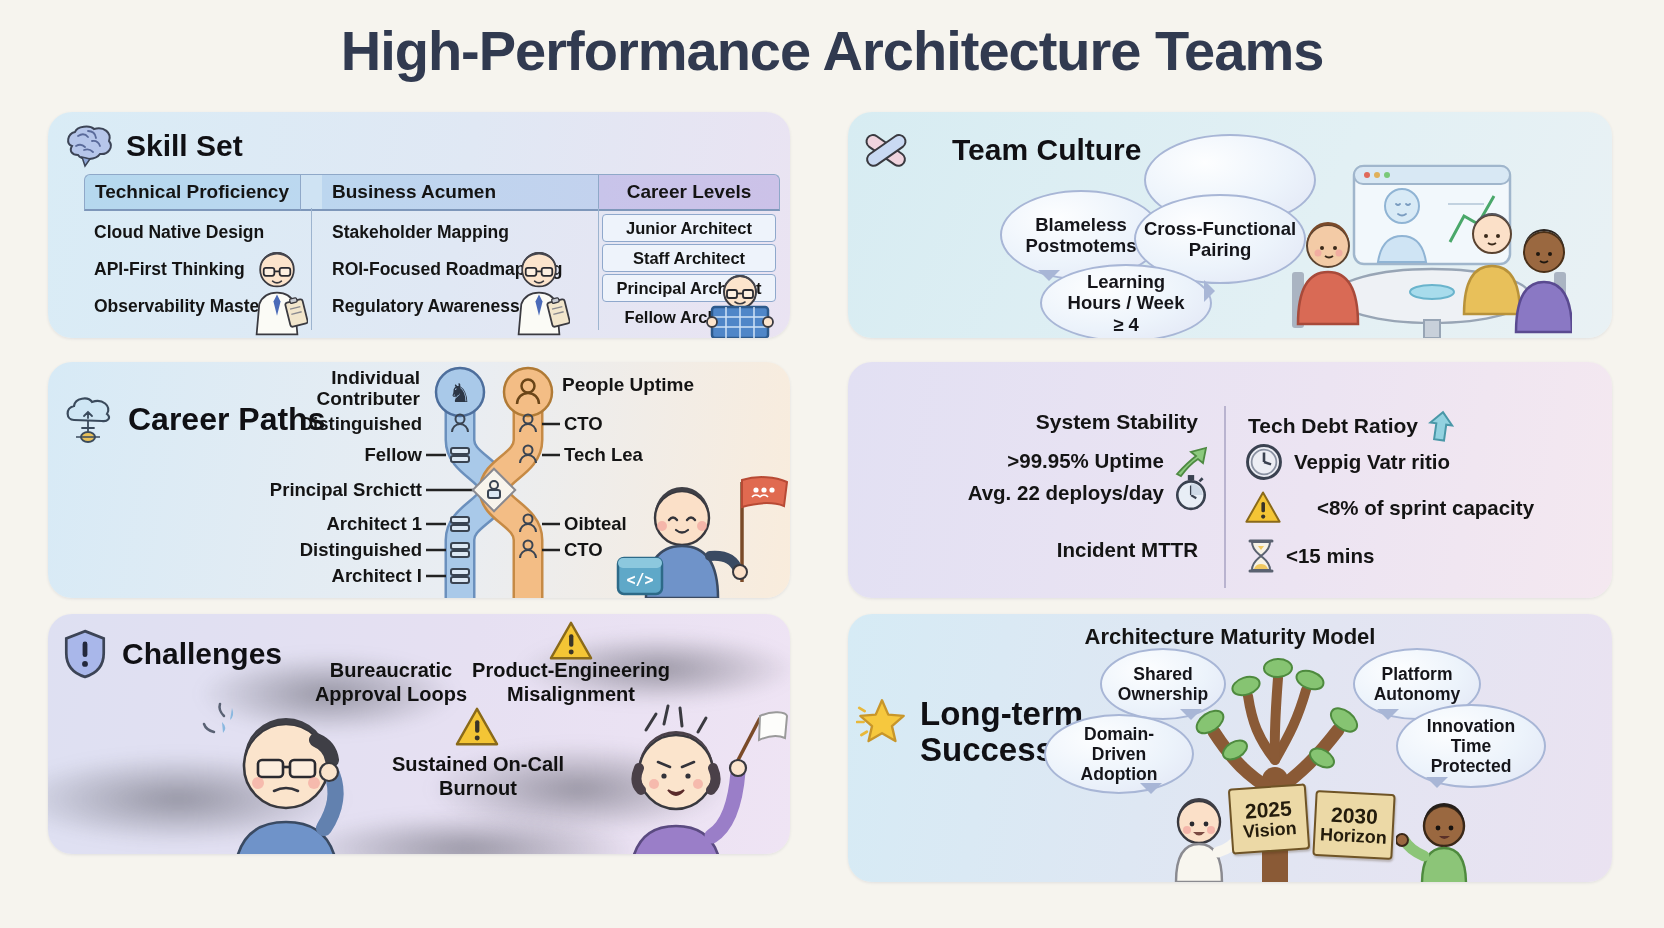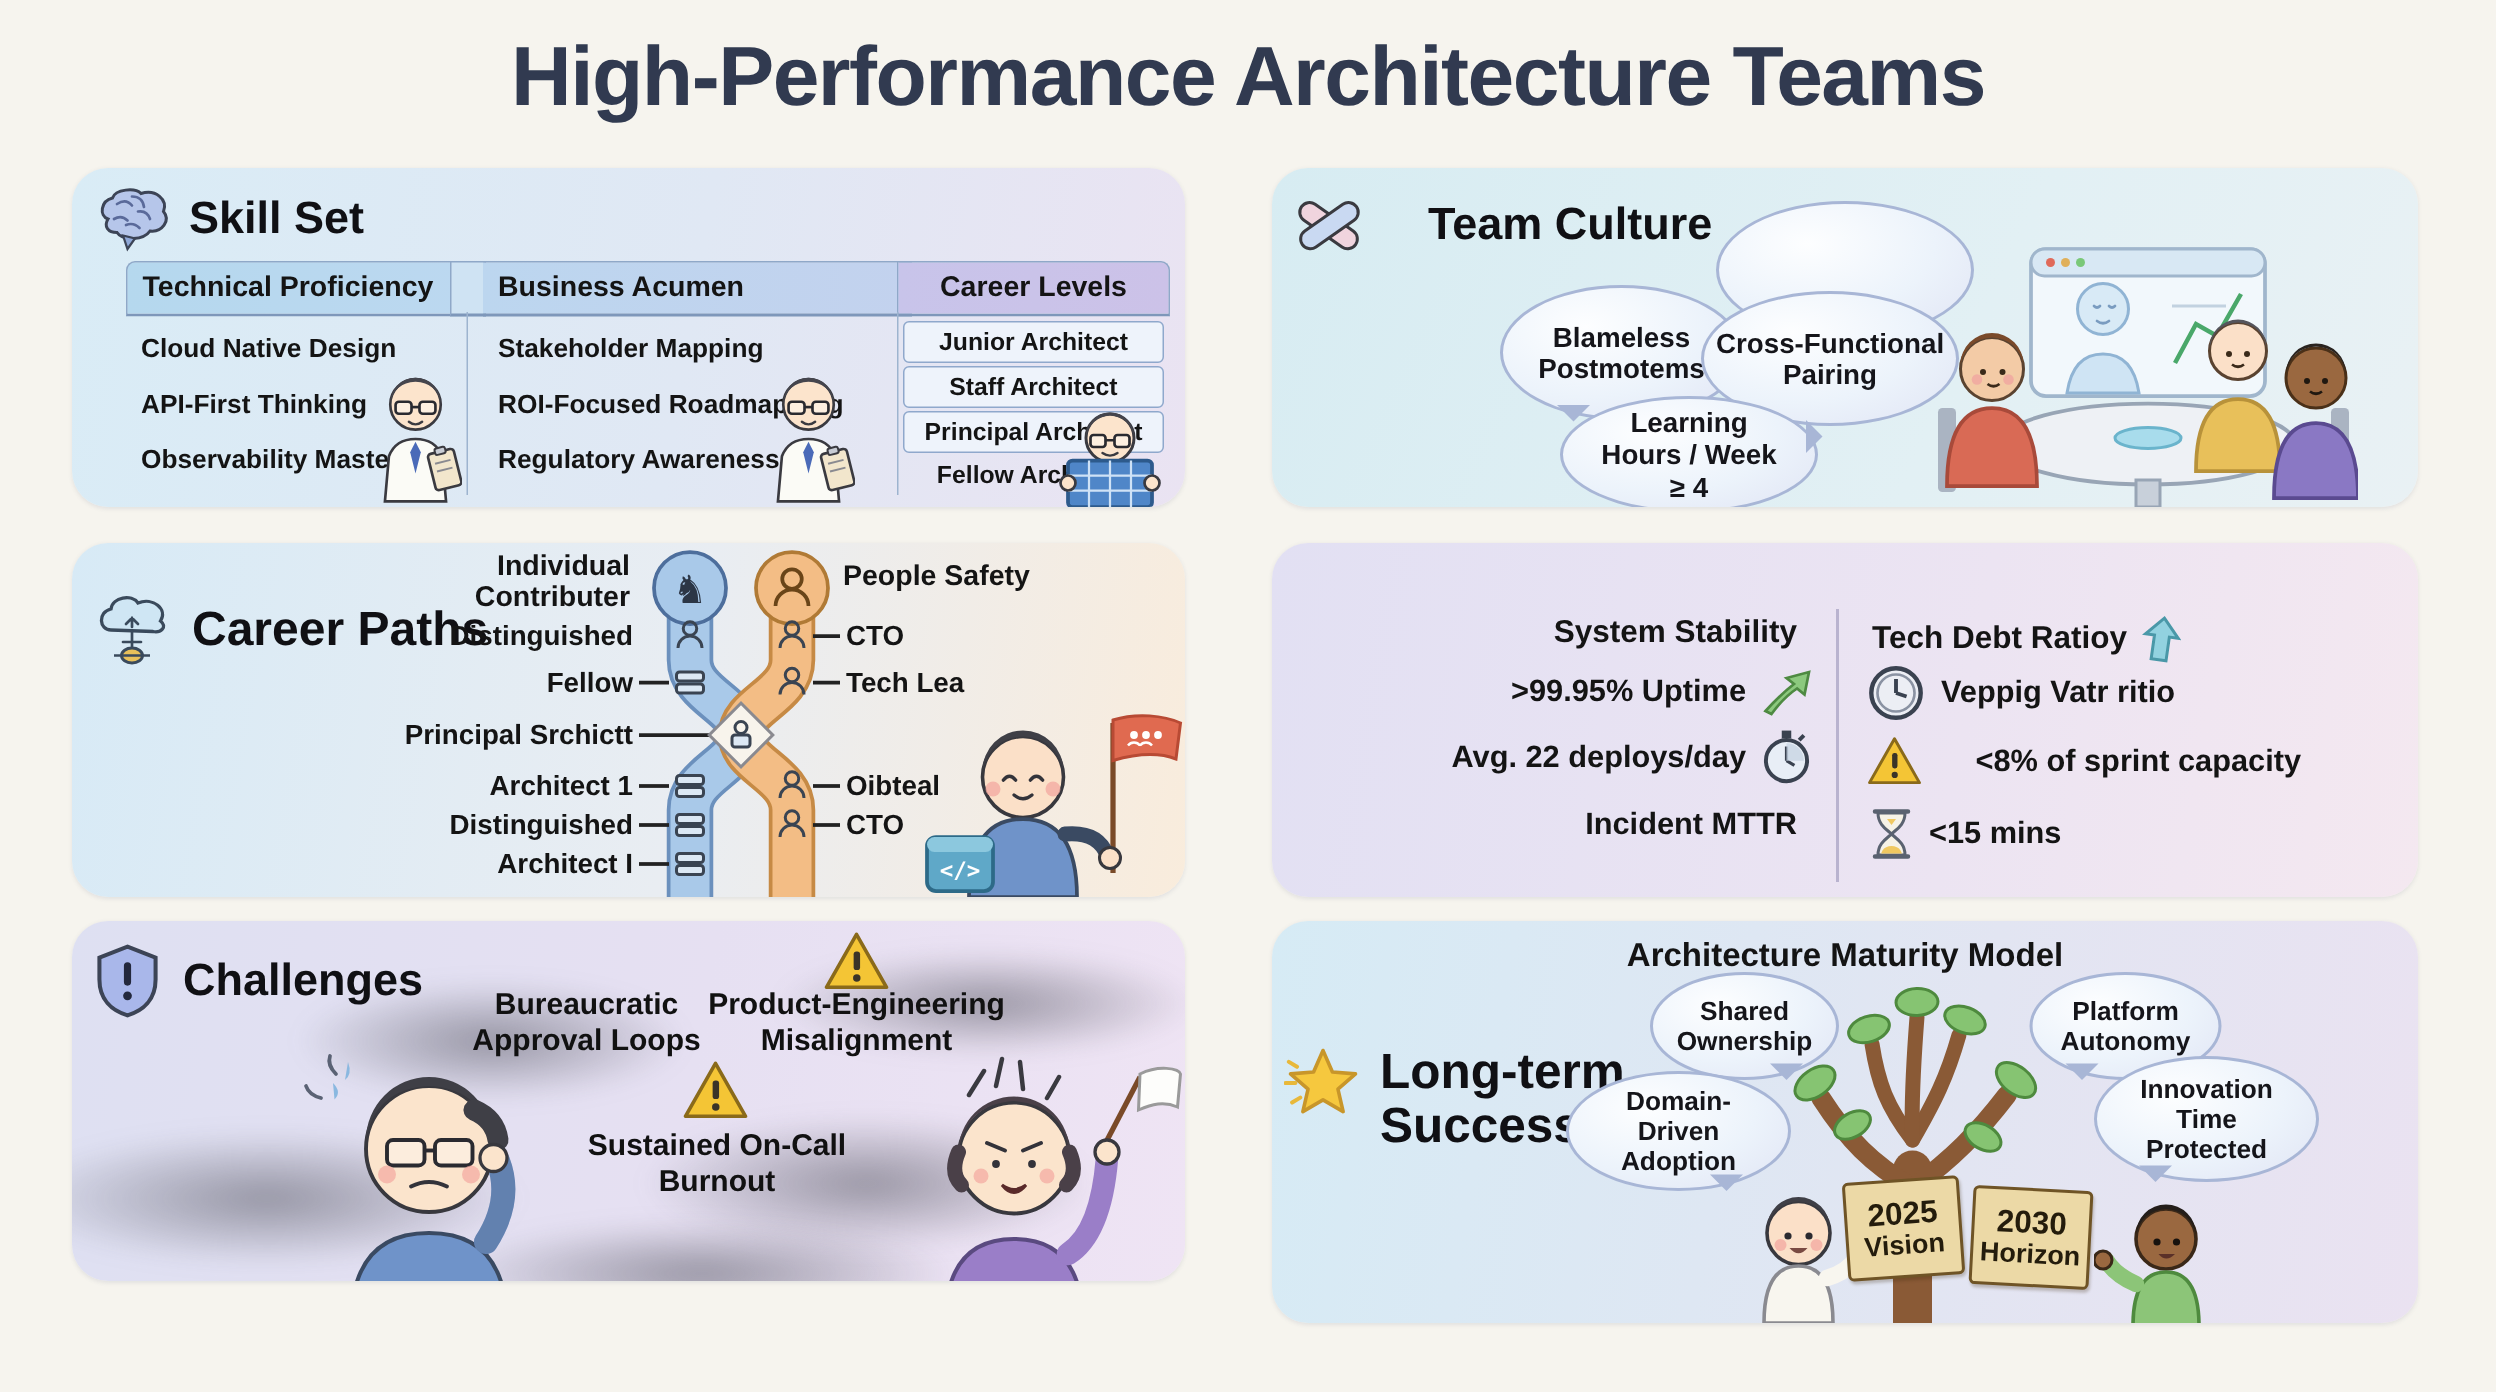--- a/index.html
+++ b/index.html
@@ -276,21 +276,21 @@
       <rect x="440" y="128" width="12" height="8" rx="2" fill="#dce8f4" stroke="#3a4452" stroke-width="2"></rect>
     </svg>
 
     <div class="cp-label cp-left" style="left:238px;top:6px;width:134px;font-size:19px;">Individual Contributer</div>
     <div class="cp-label cp-left" style="left:244px;top:52px;width:130px;">Distinguished</div>
     <div class="cp-label cp-left" style="left:244px;top:83px;width:130px;">Fellow</div>
     <div class="cp-label cp-left" style="left:192px;top:118px;width:182px;">Principal Srchictt</div>
     <div class="cp-label cp-left" style="left:244px;top:152px;width:130px;">Architect 1</div>
     <div class="cp-label cp-left" style="left:244px;top:178px;width:130px;">Distinguished</div>
     <div class="cp-label cp-left" style="left:244px;top:204px;width:130px;">Architect I</div>
-    <div class="cp-label" style="left:514px;top:13px;font-size:19px;">People Safety</div>
+    <div class="cp-label" style="left:514px;top:13px;font-size:19px;">People Uptime</div>
     <div class="cp-label" style="left:516px;top:52px;">CTO</div>
     <div class="cp-label" style="left:516px;top:83px;">Tech Lea</div>
     <div class="cp-label" style="left:516px;top:152px;">Oibteal</div>
     <div class="cp-label" style="left:516px;top:178px;">CTO</div>
 
     <span class="icon" style="position:absolute;left:542px;top:108px;">
       <svg width="200" height="128" viewBox="0 0 200 128">
         <line x1="152" y1="112" x2="152" y2="12" stroke="#7a4a28" stroke-width="3.5"></line>
         <path d="M152,10 C168,5 186,7 197,12 L194,36 C181,31 166,33 152,37 Z" fill="#e06a50" stroke="#b84a34" stroke-width="2"></path>
         <circle cx="166" cy="20" r="2.6" fill="#fff"></circle>
@@ -319,21 +319,21 @@
     <div class="mx-row" style="right:414px;top:48px;font-size:21px;">
       <span>System Stability</span>
     </div>
     <div class="mx-row" style="right:404px;top:82px;">
       <span>&gt;99.95% Uptime</span>
       <span class="icon">
         <svg width="34" height="34" viewBox="0 0 34 34">
           <path d="M3,30 Q13,19 22,12 L17,8 L32,4 L29,19 L24,15 Q15,21 7,32 Z" fill="#8cc97e" stroke="#4e8a42" stroke-width="1.8"></path>
         </svg></span>
     </div>
-    <div class="mx-row" style="right:404px;top:124px;">
+    <div class="mx-row" style="right:404px;top:112px;">
       <span>Avg. 22 deploys/day</span>
       <span class="icon">
         <svg width="34" height="38" viewBox="0 0 32 36">
           <rect x="13" y="1" width="6" height="5" fill="#3a4250"></rect>
           <line x1="24" y1="7" x2="27" y2="4" stroke="#3a4250" stroke-width="2.5"></line>
           <circle cx="16" cy="20" r="13" fill="#e8eef6" stroke="#3a4250" stroke-width="2.5"></circle>
           <line x1="16" y1="20" x2="16" y2="11" stroke="#3a4250" stroke-width="2"></line>
           <line x1="16" y1="20" x2="21" y2="23" stroke="#3a4250" stroke-width="2"></line>
           <path d="M16,9 A11,11 0 0 1 27,20 L16,20 Z" fill="#c8d4e4" opacity=".8"></path>
         </svg></span>

